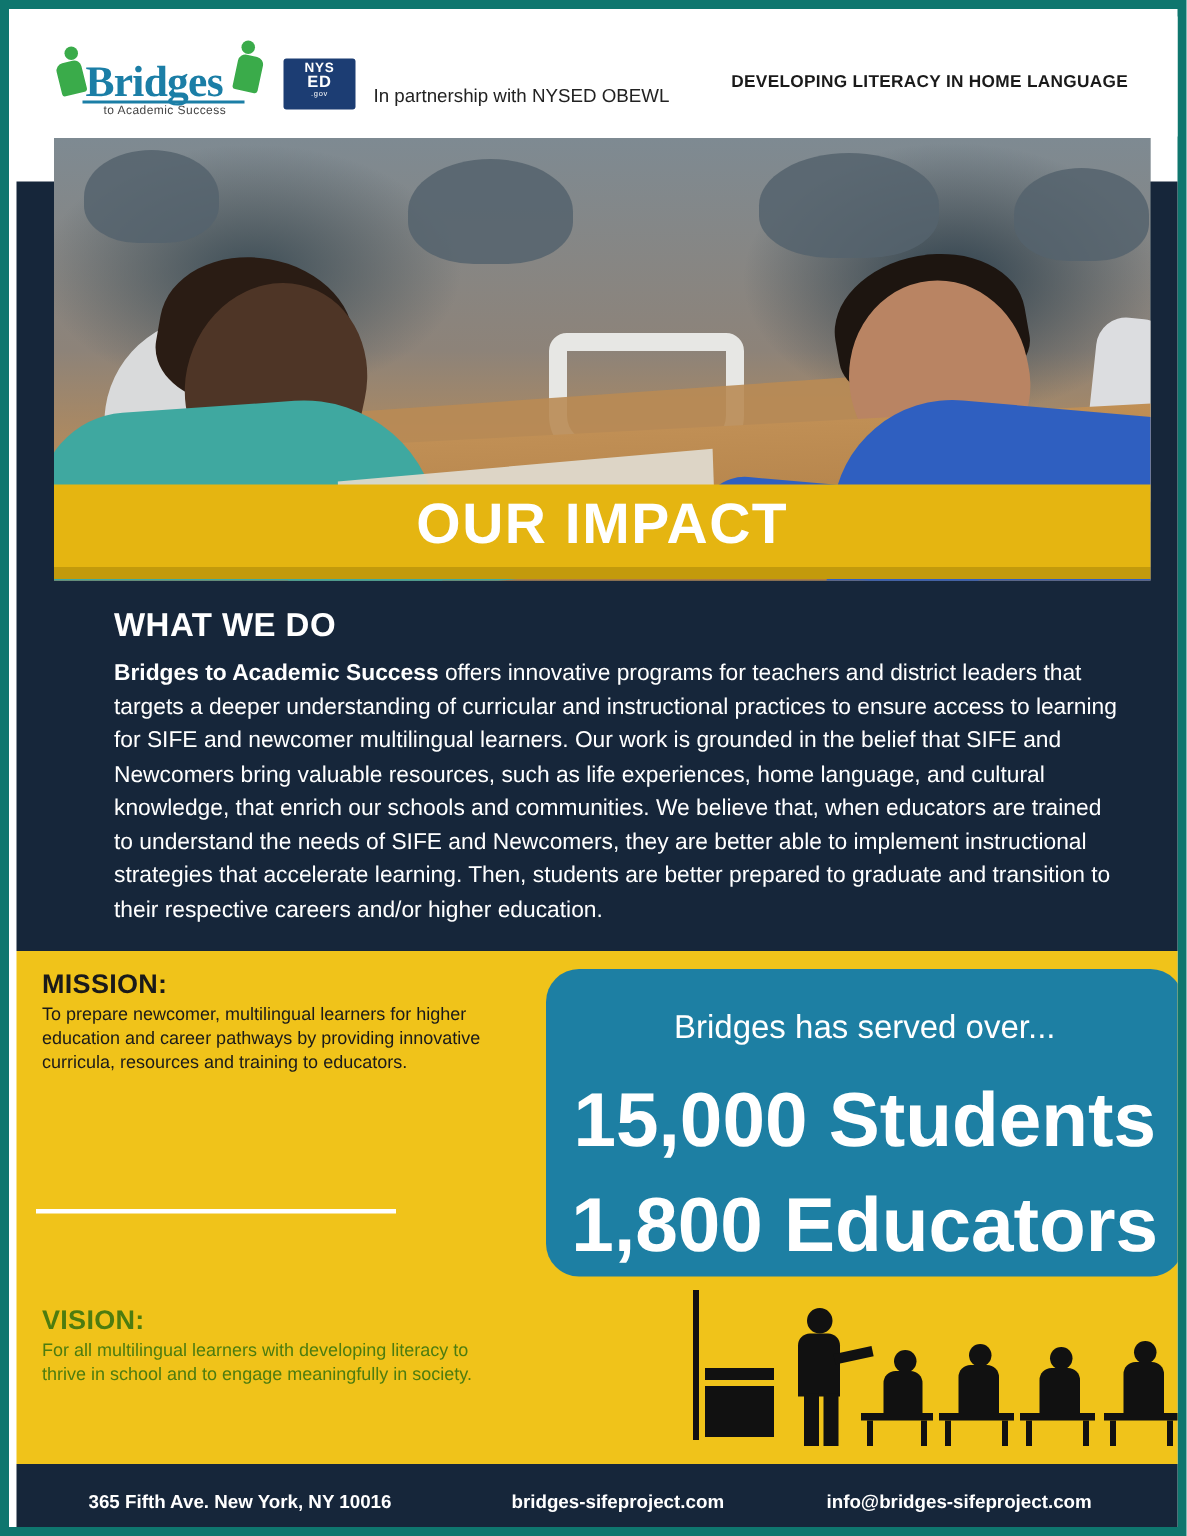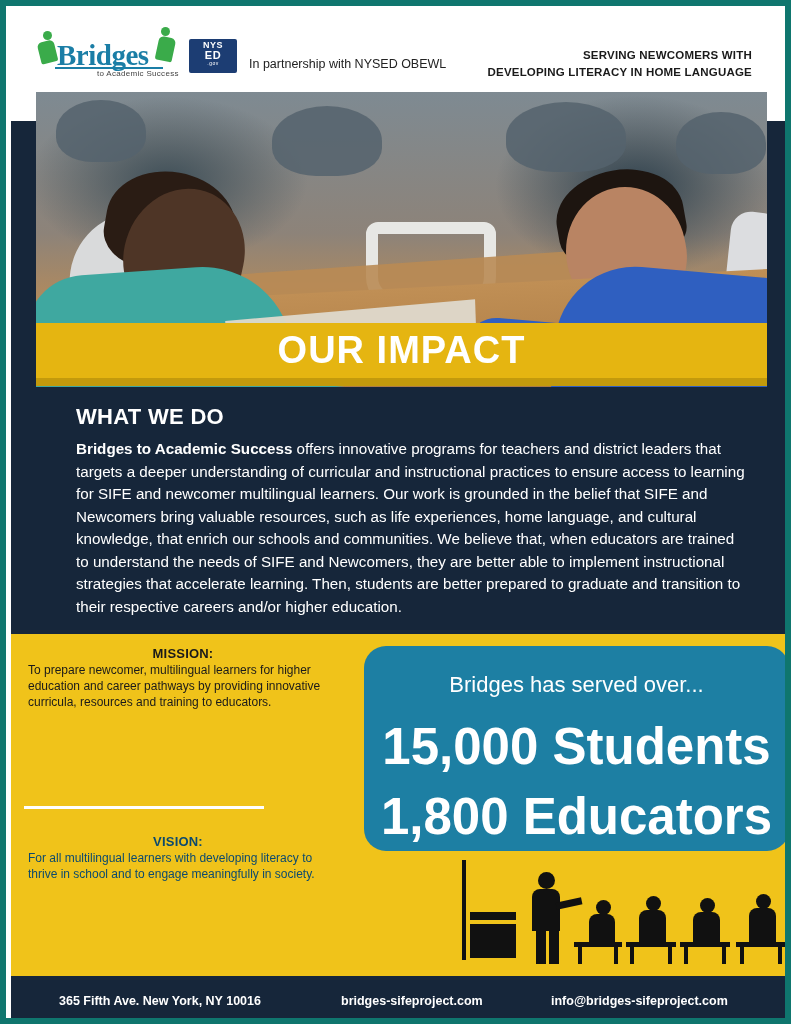--- a/index.html
+++ b/index.html
@@ -48,21 +48,20 @@
     font-weight: bold;
     color: #1b7ea6;
     letter-spacing: -0.5px;
   }
   .logo-bridges .sub {
     position: absolute;
     left: 30px; top: 44px;
     font-size: 8px;
     color: #444;
     letter-spacing: 0.3px;
-    margin-left: 28px;
   }
   .logo-bridges .rule {
     position: absolute;
     left: 16px; top: 42px;
     width: 108px; height: 2px;
     background: #1b7ea6;
   }
   .logo-bridges .fig {
     position: absolute;
     background: #3aab4a;
@@ -327,41 +326,40 @@
     background: #f0c31a;
   }
   .mission {
     position: absolute;
     left: 22px; top: 640px;
     width: 310px;
     color: #1a1a1a;
   }
   .mission h3, .vision h3 {
     margin: 0 0 2px 0;
-    font-size: 13px;
+    font-size: 18px;
     font-weight: bold;
     letter-spacing: 0.2px;
-    text-align: center;
   }
   .mission p, .vision p {
     margin: 0;
     font-size: 12px;
     line-height: 1.33;
   }
   .divider {
     position: absolute;
     left: 18px; top: 800px;
     width: 240px; height: 3px;
     background: #ffffff;
   }
   .vision {
     position: absolute;
-    left: 22px; top: 828px;
+    left: 22px; top: 864px;
     width: 300px;
-    color: #0c4a6e;
+    color: #4d7c0f;
   }
 
   
   .stat-card {
     position: absolute;
     left: 358px; top: 640px;
     width: 425px; height: 205px;
     background: #1d7fa3;
     border-radius: 22px;
     color: #ffffff;
@@ -432,21 +430,20 @@
 
     <div class="logo-nysed">
       <div class="l1">NYS</div>
       <div class="l2">ED</div>
       <div class="l3">.gov</div>
     </div>
 
     <div class="partner-text">In partnership with NYSED OBEWL</div>
 
     <div class="header-right">
-      <div>SERVING NEWCOMERS WITH</div>
       <div>DEVELOPING LITERACY IN HOME LANGUAGE</div>
     </div>
   </div>
 
   <div class="dark-band"></div>
 
   <div class="hero">
     <div class="bg"></div>
     <div class="far-fig ff4"></div>
     <div class="far-fig ff1"></div>

